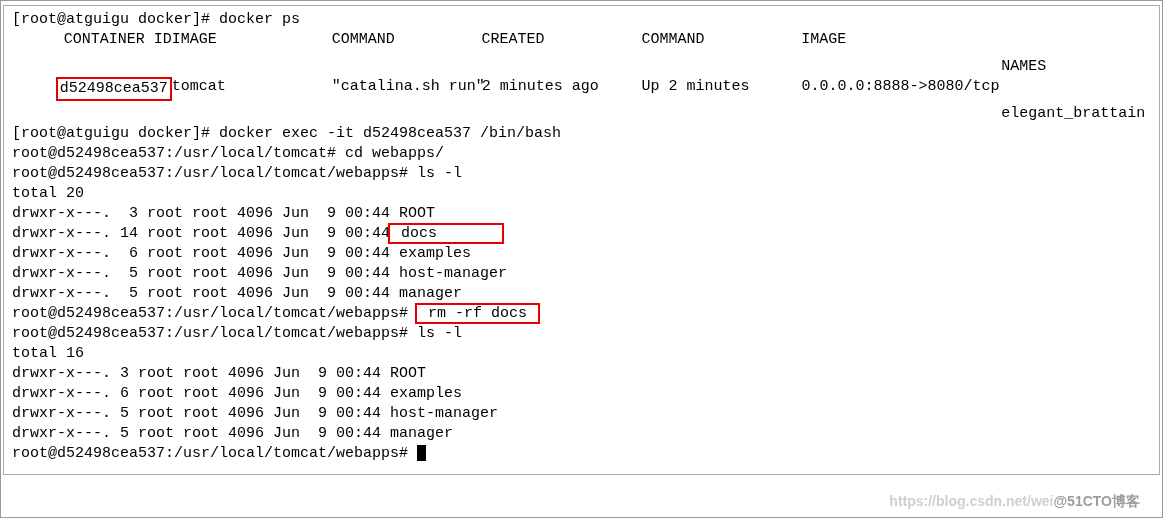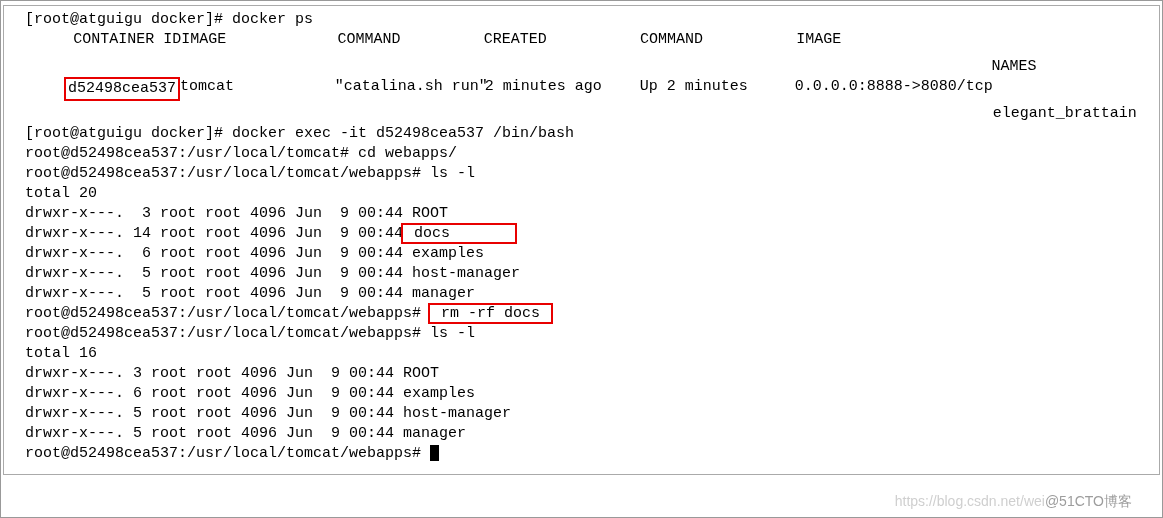--- a/index.html
+++ b/index.html
@@ -10,21 +10,21 @@
     font-family: "Consolas", "Courier New", monospace;
     font-size: 15px;
     line-height: 20px;
     color: #000000;
     position: relative;
     border: 1px solid #999;
     padding: 4px 2px;
   }
   .outer {
     border: 1px solid #aaa;
-    padding: 4px 21px;
+    padding: 4px 8px;
     height: 470px;
   }
   .line { white-space: pre; }
   .hdr { display: flex; }
   .hdr span { display: inline-block; }
   .h-cid { width: 160px; text-align: right; }
   .h-img { width: 160px; }
   .h-cmd { width: 150px; }
   .h-crt { width: 160px; }
   .h-sts { width: 160px; }
@@ -34,25 +34,26 @@
   .cursor {
     display: inline-block;
     width: 9px;
     height: 16px;
     background: #000;
     vertical-align: text-bottom;
     margin-bottom: 1px;
   }
   .watermark {
     position: absolute;
-    right: 30px;
+    right: 22px;
     bottom: 6px;
     font-family: Arial, sans-serif;
     font-size: 14px;
     color: #cfcfcf;
+    font-weight: bold;
   }
   .watermark .author {
     color: #9d9d9d;
   }
 </style>
 </head>
 <body>
 
 <div class="outer">
 

